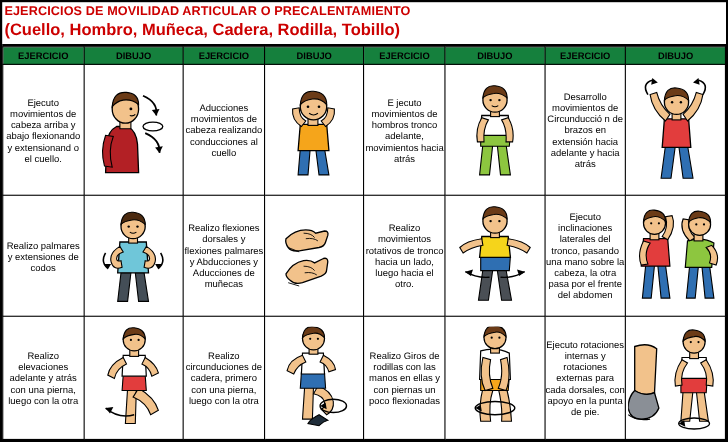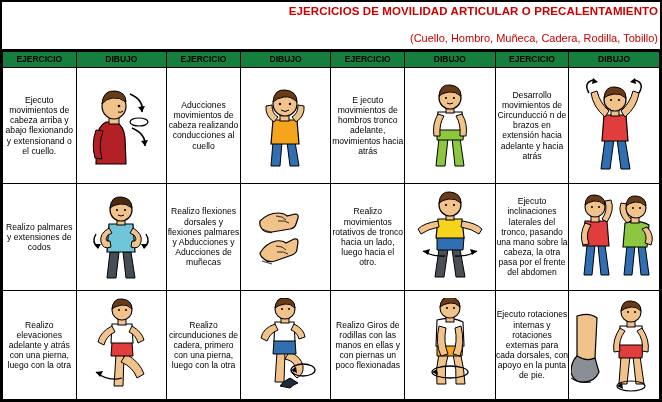--- a/index.html
+++ b/index.html
@@ -17,35 +17,35 @@
     width: 662px;
     height: 402px;
     box-sizing: border-box;
     border: 2px solid #000;
     display: flex;
     flex-direction: column;
     background: #fff;
   }
   .title-bar {
     border-bottom: 2px solid #000;
-    text-align: right;
+    text-align: left;
     padding: 3px 2px 4px 2px;
     line-height: 1.15;
   }
   .title-main {
     font-size: 11.5px;
     font-weight: bold;
     color: #cc0000;
     letter-spacing: 0.1px;
   }
   .title-sub {
-    font-size: 11px;
-    font-weight: normal;
+    font-size: 15px;
+    font-weight: bold;
     color: #cc0000;
-    margin-top: 14px;
+    margin-top: 1px;
   }
   table.grid {
     border-collapse: collapse;
     width: 100%;
     table-layout: fixed;
     flex: 1;
   }
   table.grid td, table.grid th {
     border: 1px solid #000;
     vertical-align: middle;

